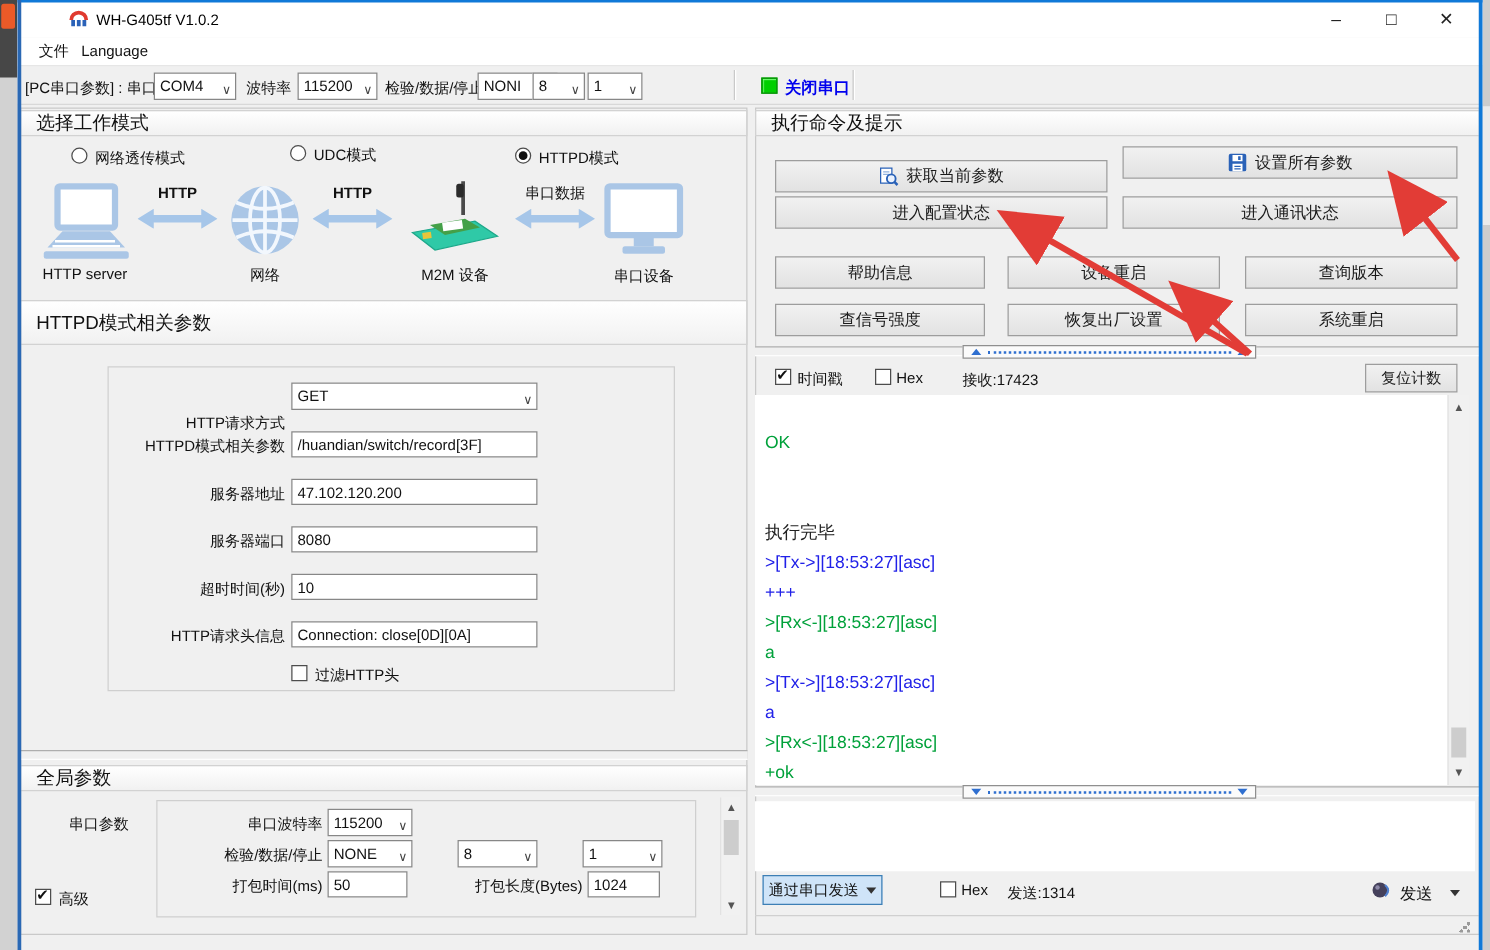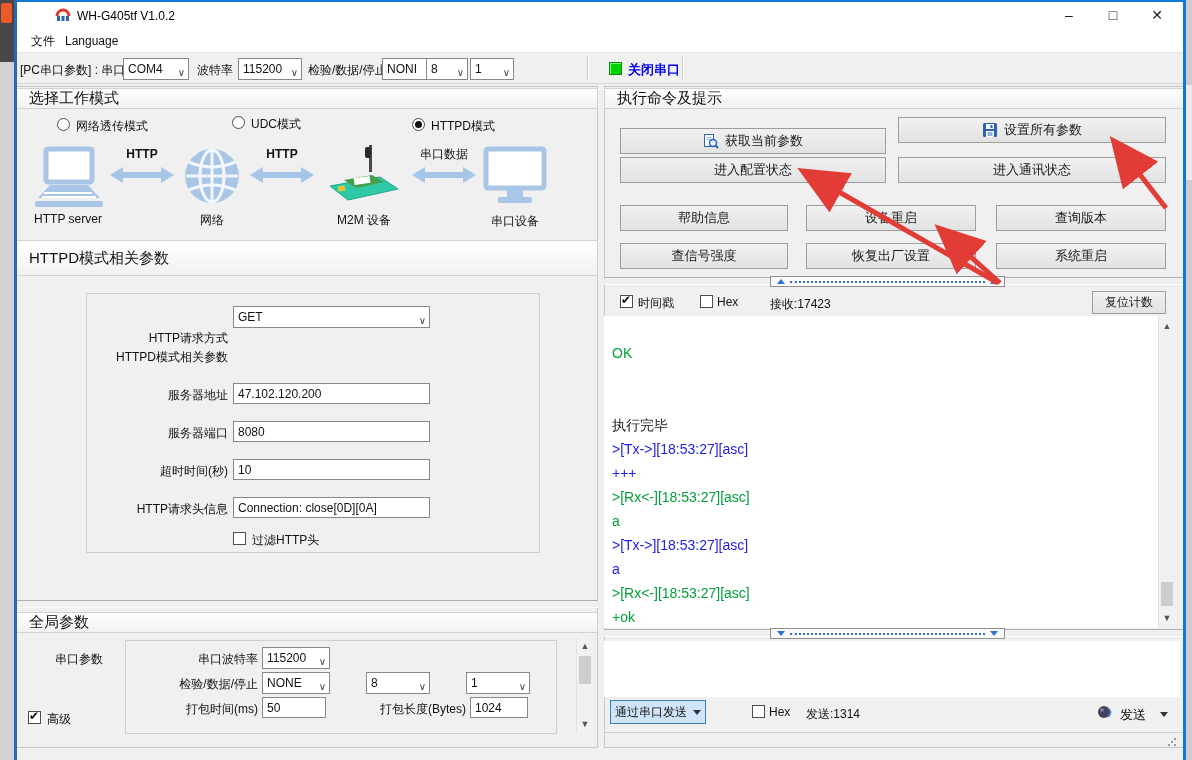--- a/index.html
+++ b/index.html
@@ -149,20 +149,21 @@
     <div class="abs diaglbl" style="left:306px;top:212px;width:88px;">M2M 设备</div>
     <div class="abs diaglbl" style="left:461px;top:213px;width:80px;">串口设备</div>
 
     <div class="abs hdr" style="left:2px;top:240px;width:582px;height:36px;">HTTPD模式相关参数</div>
     <div class="abs groupbox" style="left:72px;top:293px;width:454px;height:260px;"></div>
 
     <div class="abs lbl rlbl" style="left:40px;top:310px;width:174px;margin-top:20px;">HTTP请求方式</div>
     <div class="abs combo" style="left:219px;top:306px;width:197px;"><span>GET</span></div>
 
     <div class="abs lbl rlbl" style="left:40px;top:349px;width:174px;">HTTPD模式相关参数</div>
+    <input class="abs tinput" style="left: 219px; top: 345px; width: 197px;" value="/huandian/switch/record[3F]">
 
     <div class="abs lbl rlbl" style="left:40px;top:387px;width:174px;">服务器地址</div>
     <input class="abs tinput" style="left: 219px; top: 383px; width: 197px;" value="47.102.120.200">
 
     <div class="abs lbl rlbl" style="left:40px;top:425px;width:174px;">服务器端口</div>
     <input class="abs tinput" style="left: 219px; top: 421px; width: 197px;" value="8080">
 
     <div class="abs lbl rlbl" style="left:40px;top:463px;width:174px;">超时时间(秒)</div>
     <input class="abs tinput" style="left: 219px; top: 459px; width: 197px;" value="10">
 

